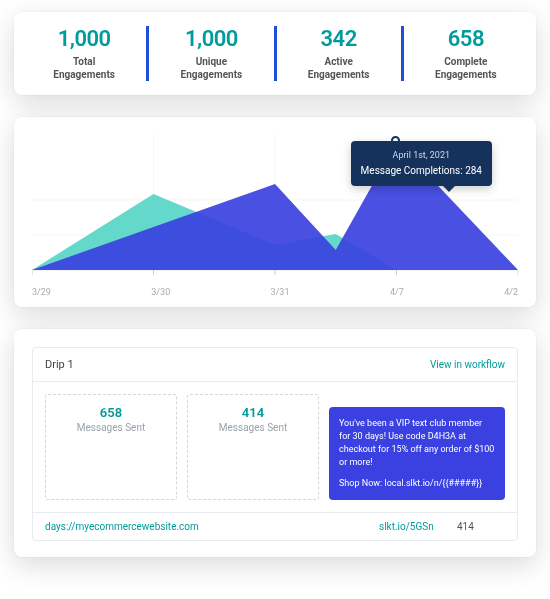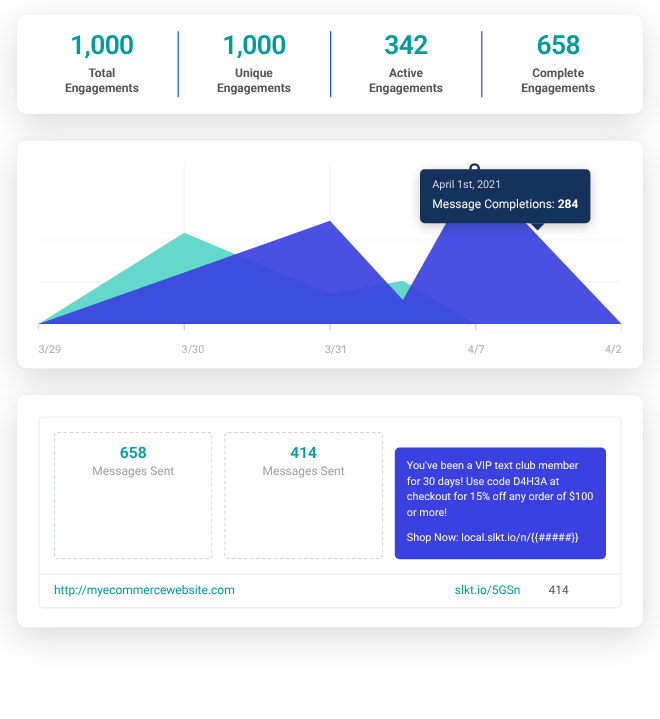--- a/index.html
+++ b/index.html
@@ -17,21 +17,21 @@
     margin-bottom: 22px;
   }
   
   .stats {
     display: flex;
     padding: 14px 8px 14px 8px;
   }
   .stat {
     flex: 1;
     text-align: center;
-    border-right: 1px solid #1d4ed8;
+    border-right: 3px solid #1d4ed8;
   }
   .stat:last-child { border-right: none; }
   .stat-value {
     color: #009b9b;
     font-size: 22px;
     font-weight: 600;
     letter-spacing: -0.5px;
     margin-bottom: 4px;
   }
   .stat-label {
@@ -41,21 +41,21 @@
     font-weight: bold;
   }
   
   .chart-card { padding: 18px 18px 8px 18px; }
   .chart-title {
     font-size: 12px;
     font-weight: 600;
     color: #333;
     margin-bottom: 10px;
   }
-  .chart-wrap { position: relative; }
+  .chart-wrap { position: relative; text-align: center; }
   .chart-svg { display:block; width:100%; height:150px; }
   .x-axis {
     display: flex;
     justify-content: space-between;
     padding: 2px 0 2px 0;
   }
   .x-axis span { font-size: 9px; color: #aaa; text-align: right; }
   .tooltip {
     position: absolute;
     right: 26px;
@@ -70,21 +70,21 @@
   }
   .tooltip::after {
     content:"";
     position:absolute;
     bottom:-6px; left:65%;
     border:6px solid transparent;
     border-top-color:#14325c;
     border-bottom:none;
   }
   .tooltip-date { color:#cfd9e8; font-size:9px; }
-  .tooltip-value b { font-weight:700; }
+  .tooltip-value b { font-weight:400; }
   .marker {
     position:absolute;
     width:9px; height:9px;
     background:#fff;
     border:2.5px solid #14325c;
     border-radius:50%;
   }
   
   .smo { padding: 18px 18px 16px 18px; }
   .smo-title { font-size: 12px; font-weight:600; color:#333; margin-bottom:12px; }
@@ -207,35 +207,39 @@
     <span>3/29</span>
     <span>3/30</span>
     <span>3/31</span>
     <span>4/7</span>
     <span>4/2</span>
   </div>
 </div>
 
 <div class="card smo">
   <div class="smo-sub">
+    <div class="smo-head">
+      <div class="smo-head-name">Drip 1</div>
+      <div class="smo-head-link">View in workflow</div>
+    </div>
     <div class="smo-body">
       <div class="sent-box">
         <div class="sent-num">658</div>
         <div class="sent-lbl">Messages Sent</div>
       </div>
       <div class="sent-box">
         <div class="sent-num">414</div>
         <div class="sent-lbl">Messages Sent</div>
       </div>
       <div class="promo">
         <p>You've been a VIP text club member for 30 days! Use code D4H3A at checkout for 15% off any order of $100 or more!</p>
         <div>Shop Now: local.slkt.io/n/{{#####}}</div>
       </div>
     </div>
     <div class="table">
       <div class="trow tval">
-        <div class="link-col">http://myecommercewebsite.com</div>
+        <div class="link-col">days://myecommercewebsite.com</div>
         <div class="short-col">slkt.io/5GSn</div>
         <div class="click-col">414</div>
       </div>
     </div>
   </div>
 </div>
 
 </body></html>

